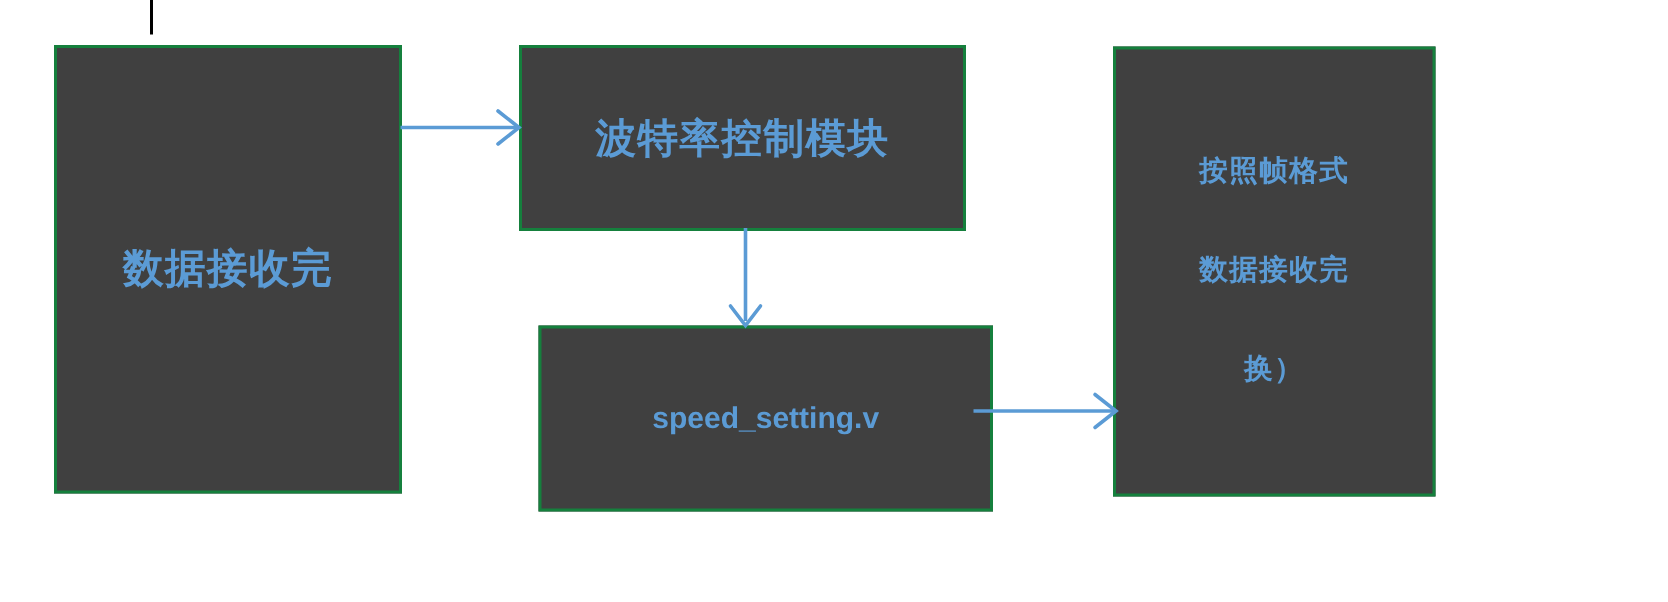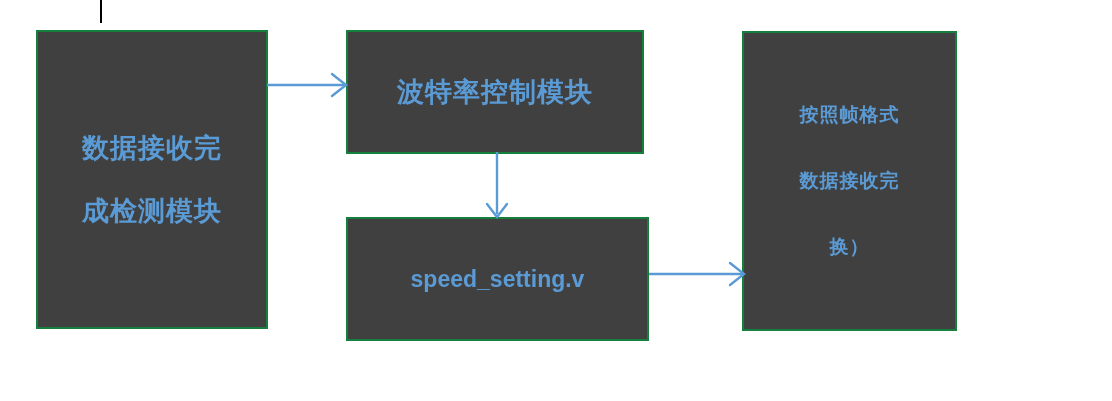--- a/index.html
+++ b/index.html
@@ -47,25 +47,25 @@
     left: 346px;
     top: 30px;
     width: 298px;
     height: 124px;
     font-size: 27px;
     line-height: 38px;
     letter-spacing: 1px;
   }
   
   #node-speed-setting {
-    left: 346px;
+    left: 359px;
     top: 217px;
     width: 303px;
     height: 124px;
-    font-size: 23px;
+    font-size: 20px;
     line-height: 32px;
     letter-spacing: 0px;
   }
   
   #node-frame-send {
     left: 742px;
     top: 31px;
     width: 215px;
     height: 300px;
     font-size: 19px;
@@ -89,21 +89,20 @@
 </style>
 </head>
 <body>
 
 <div id="canvas">
 
   <div id="text-caret"></div>
 
   <div class="node" id="node-receive-detect">
     <span class="line">数据接收完</span>
-    <span class="line">成检测模块</span>
   </div>
 
   <div class="node" id="node-baud-control">
     <span class="line">波特率控制模块</span>
   </div>
 
   <div class="node" id="node-speed-setting">
     <span class="line">speed_setting.v</span>
   </div>
 

